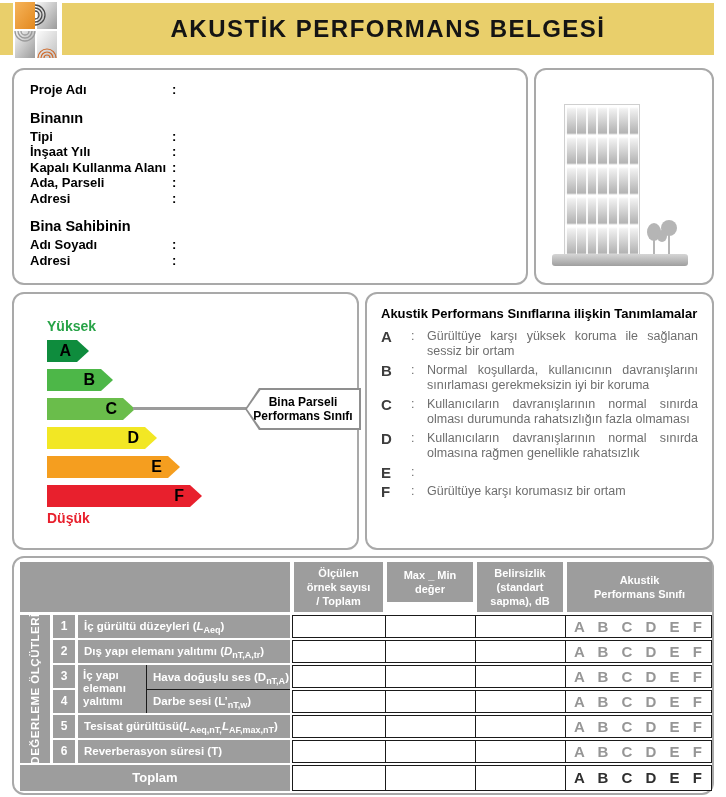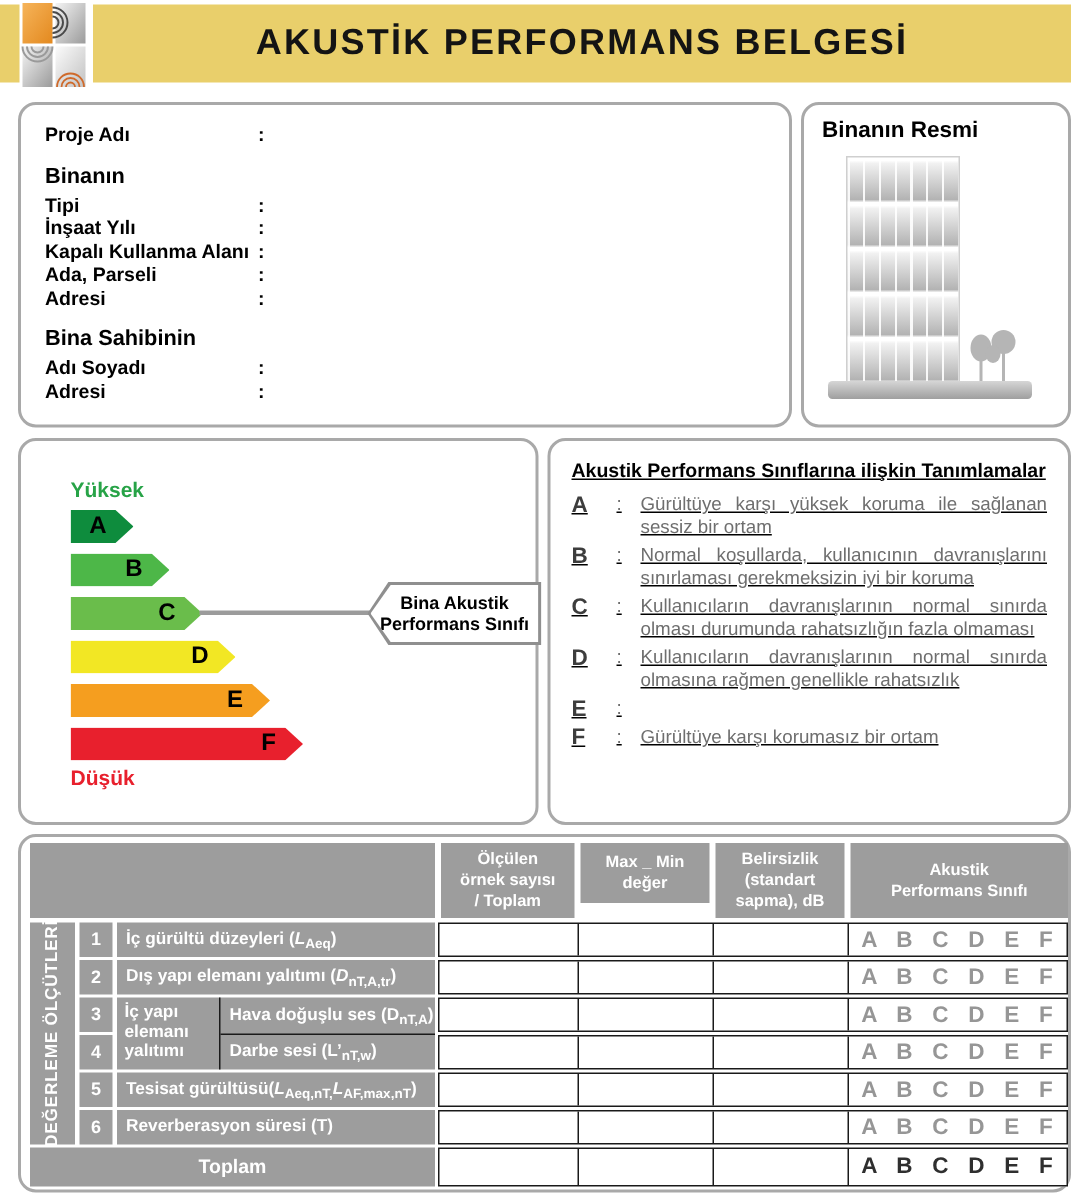--- a/index.html
+++ b/index.html
@@ -132,21 +132,20 @@
       <span>:</span>
     </div>
     <div class="pline">
       <span class="plabel">Adresi</span>
       <span>:</span>
     </div>
   </div>
 </div>
 
 <div class="panel" style="left:534px;top:68px;width:180px;height:217px;">
-  <div style="padding:8px 0 0 12px;font-size:15px;font-weight:700;">Binanın Resmi</div>
   <div class="abs" style="left:28px;top:34px;width:74px;height:150px;border:1px solid #cfcfcf;
        background:
         repeating-linear-gradient(90deg, rgba(255,255,255,0.9) 0 1.5px, rgba(255,255,255,0) 1.5px 10.5px),
         repeating-linear-gradient(180deg, #ffffff 0 2px, #f1f1f1 4px, #b3b3b3 28px, #ffffff 30px);"></div>
   <div class="abs" style="left:106px;top:150px;width:44px;height:36px;">
     <svg width="44" height="36" viewBox="0 0 44 36" fill="#b5b5b5">
       <ellipse cx="12" cy="12" rx="7" ry="9"></ellipse>
         <rect x="11" y="18" width="2" height="16"></rect>
       <ellipse cx="27" cy="8" rx="8" ry="8"></ellipse>
         <rect x="26" y="14" width="2" height="20"></rect>
@@ -165,27 +164,27 @@
   <div class="arrow" style="top:104px;width:88px;background:#6abd4b;"><span>C</span></div>
   <div class="arrow" style="top:133px;width:110px;background:#f2e724;"><span>D</span></div>
   <div class="arrow" style="top:162px;width:133px;background:#f59e1f;"><span>E</span></div>
   <div class="arrow" style="top:191px;width:155px;background:#e8202d;"><span>F</span></div>
 
   <div class="scale-cap" style="top:216px;color:#e8202d;">Düşük</div>
 
   <div class="abs" style="left:119px;top:113px;width:118px;height:3px;background:#9b9b9b;"></div>
   <div class="callout-outer">
     <div class="callout-inner">
-      <div>Bina Akustik</div>
+      <div>Bina Parseli</div>
       <div>Performans Sınıfı</div>
     </div>
   </div>
 </div>
 
-<div class="panel" style="left:365px;top:292px;width:349px;height:258px;text-decoration:underline;">
+<div class="panel" style="left:365px;top:292px;width:349px;height:258px;">
   <div style="padding:12px 14px 0 14px;">
     <div style="font-size:13px;font-weight:700;margin-bottom:8px;">Akustik Performans Sınıflarına ilişkin Tanımlamalar</div>
 
     <div class="defrow">
       <span class="defletter">A</span>
       <span class="defcolon">:</span>
       <span class="deftext">Gürültüye karşı yüksek koruma ile sağlanan sessiz bir ortam</span>
     </div>
     <div class="defrow">
       <span class="defletter">B</span>

